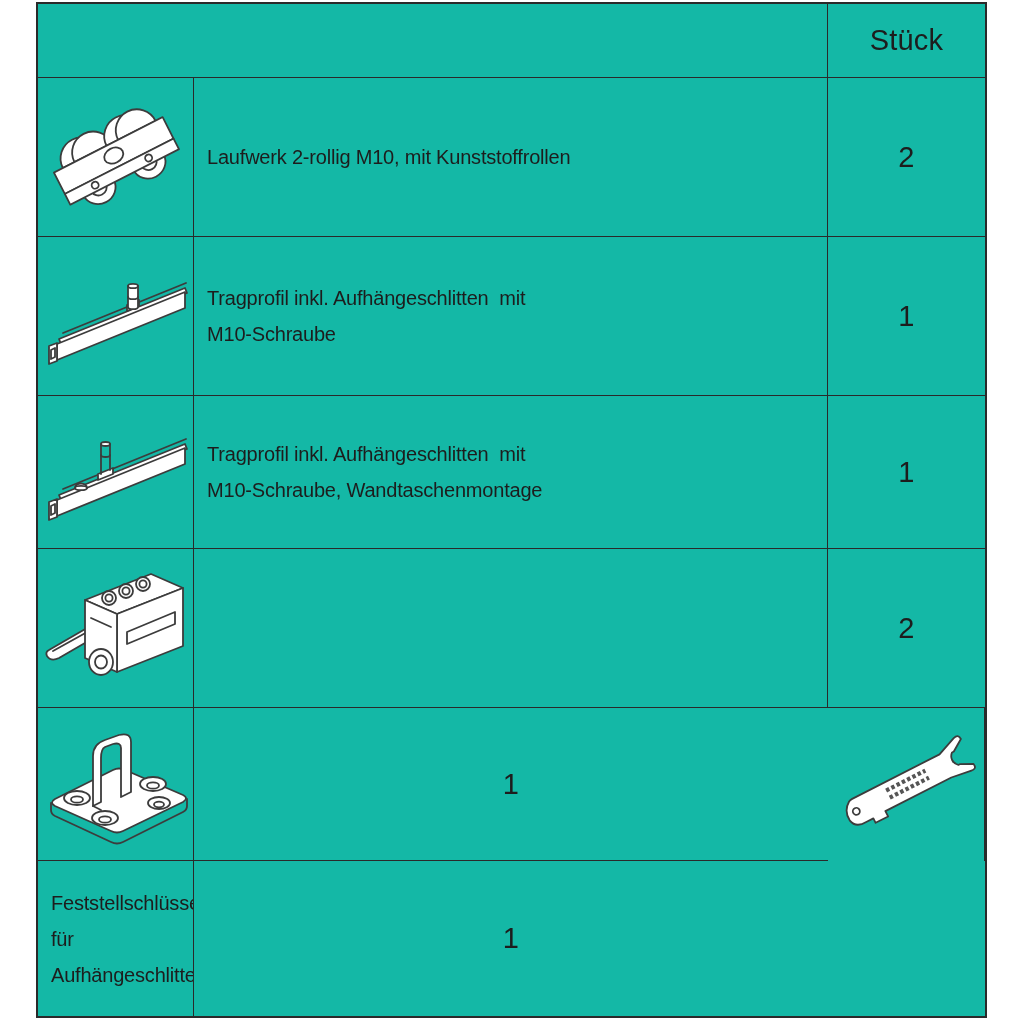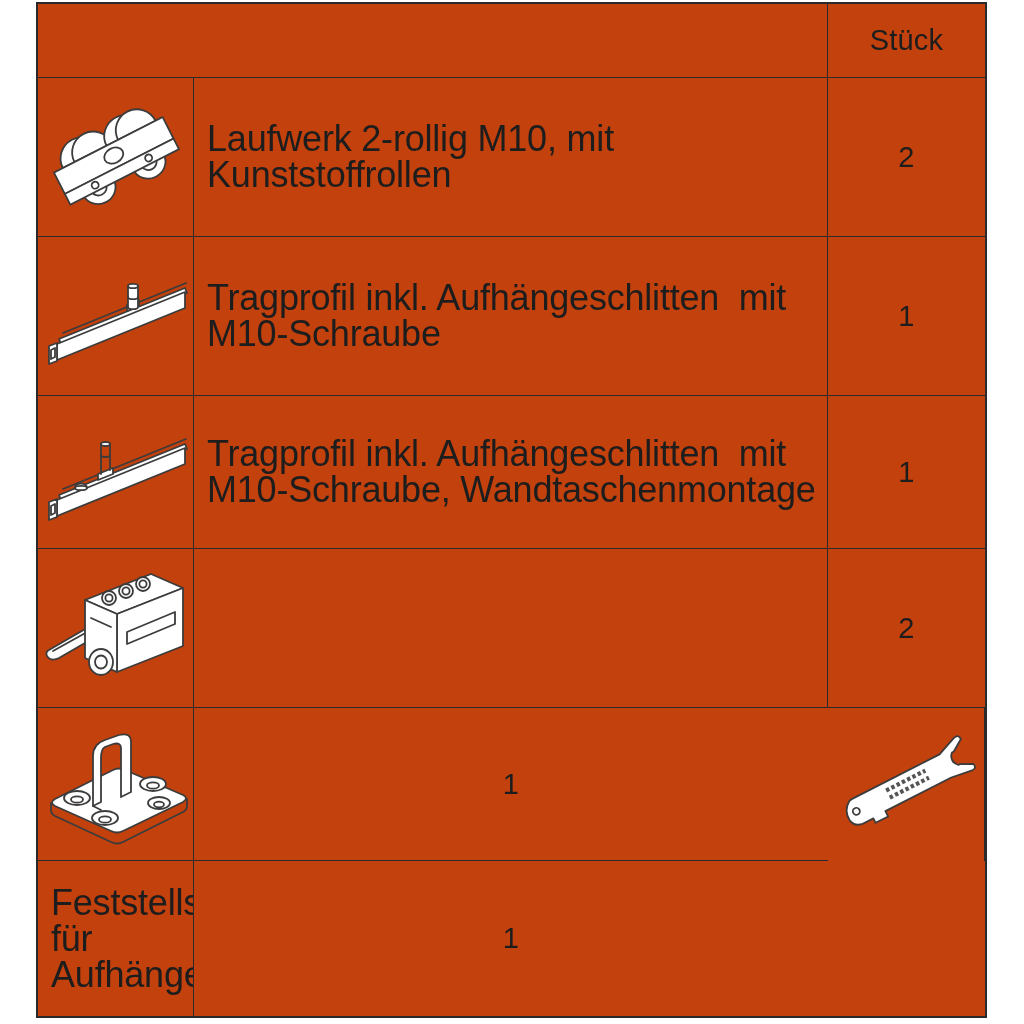--- a/index.html
+++ b/index.html
@@ -3,38 +3,38 @@
 <meta charset="utf-8">
 <style>
   html,body { margin:0; padding:0; }
   body {
     width:1024px; height:1024px; background:#ffffff; position:relative;
     font-family:"Liberation Sans", sans-serif; color:#1d1d1d;
     overflow:hidden;
   }
   .parts-table {
     position:absolute; left:36px; top:2px; width:951px; height:1016px;
-    box-sizing:border-box; background:#c2410c;
+    box-sizing:border-box; background:#14b8a6;
     border:2.2px solid #2a2a2a;
     display:grid;
     grid-template-columns:156px 634px 1fr;
     grid-template-rows:74px 159px 159px 153px 159px 153px 1fr;
   }
   .cell {
     box-sizing:border-box;
     border-right:1.6px solid #2a2a2a;
     border-bottom:1.6px solid #2a2a2a;
     display:flex; align-items:center; overflow:hidden;
   }
   .span2 { grid-column:1 / 3; }
   .qty-col { justify-content:center; border-right:none; }
   .last-row { border-bottom:none; }
   .img-cell { justify-content:center; }
   .desc-cell { padding-left:13px; padding-right:8px; }
-  .desc-line { display:block; white-space:pre-wrap; font-size:36px; line-height:36px; letter-spacing:-0.2px; }
+  .desc-line { display:block; white-space:pre-wrap; font-size:20px; line-height:36px; letter-spacing:-0.2px; }
   .qty-text, .hdr-text { font-size:29px; letter-spacing:0.2px; }
   svg.part { display:block; }
   svg.part * { stroke:#3c3c3c; stroke-width:1.8; fill:none; stroke-linejoin:round; stroke-linecap:round; }
   svg.part .wf { fill:#ffffff; }
   svg.part .txt { stroke:#555; stroke-width:4.2; stroke-dasharray:3.5 2.4; stroke-linecap:butt; }
 </style>
 </head>
 <body>
 
 <div class="parts-table">

